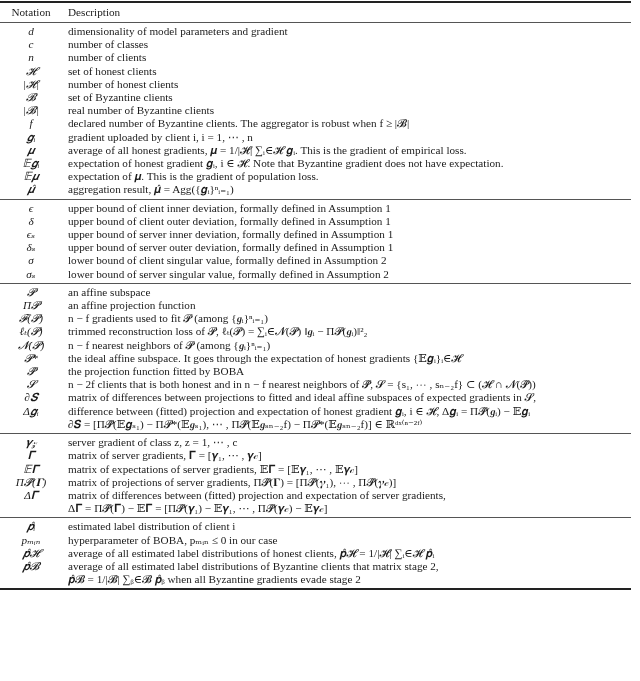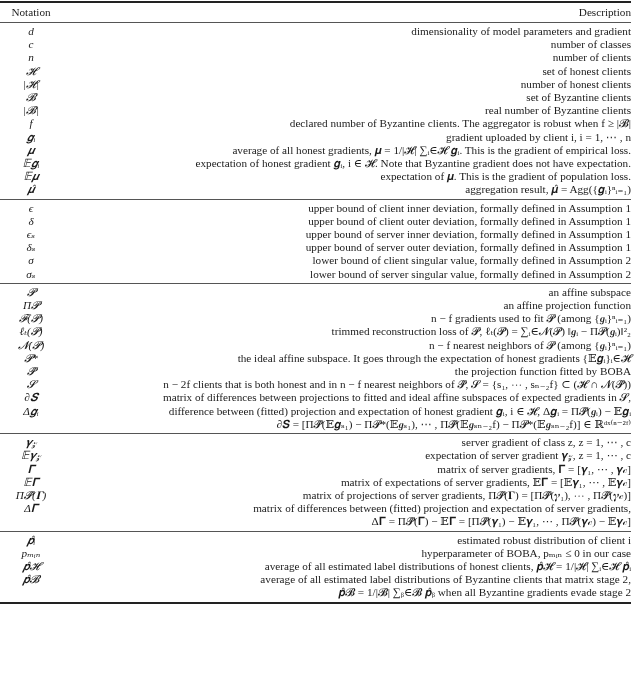--- a/index.html
+++ b/index.html
@@ -8,21 +8,21 @@
     font-family: "Liberation Serif", "DejaVu Serif", serif;
     color: #1a1a1a; font-size: 11.2px; line-height: 13.2px;
   }
   .table { position: relative; width: 631px; }
   .rule-top { height: 2px; background: #222; margin-top: 1px; }
   .rule-mid { height: 1px; background: #555; }
   .rule-bot { height: 2px; background: #222; }
   .hdr { display: flex; height: 19px; align-items: center; }
   .row { display: flex; min-height: 13.2px; }
   .n { width: 62px; text-align: center; font-style: italic; white-space: nowrap; flex: none; }
-  .d { flex: 1; padding-left: 6px; white-space: nowrap; text-align: right; }
+  .d { flex: 1; padding-left: 6px; white-space: nowrap; }
   .hdr .n { font-style: normal; }
   .sec { padding: 2px 0 2px 0; }
 </style>
 </head>
 <body>
 
 <div class="table">
   <div class="rule-top"></div>
   <div class="hdr">
     <div class="n">Notation</div>
@@ -158,24 +158,20 @@
           <div class="d">∂𝑺 = [Π𝓟̂(𝔼𝒈ₛ₁) − Π𝓟*(𝔼𝒈ₛ₁), ⋯ , Π𝓟̂(𝔼𝒈ₛₙ₋₂f) − Π𝓟*(𝔼𝒈ₛₙ₋₂f)] ∈ ℝᵈˣ⁽ⁿ⁻²ᶠ⁾</div>
         </div>
       </div>
       <div class="rule-mid"></div>
       <div class="sec">
         <div class="row">
           <div class="n">𝜸𝓏</div>
           <div class="d">server gradient of class z, z = 1, ⋯ , c</div>
         </div>
         <div class="row">
-          <div class="n">𝔼𝜸𝓏</div>
-          <div class="d">expectation of server gradient 𝜸𝓏, z = 1, ⋯ , c</div>
-        </div>
-        <div class="row">
           <div class="n">𝚪</div>
           <div class="d">matrix of server gradients, 𝚪 = [𝜸₁, ⋯ , 𝜸𝒸]</div>
         </div>
         <div class="row">
           <div class="n">𝔼𝚪</div>
           <div class="d">matrix of expectations of server gradients, 𝔼𝚪 = [𝔼𝜸₁, ⋯ , 𝔼𝜸𝒸]</div>
         </div>
         <div class="row">
           <div class="n">Π𝓟̂(𝚪)</div>
           <div class="d">matrix of projections of server gradients, Π𝓟̂(𝚪) = [Π𝓟̂(𝜸₁), ⋯ , Π𝓟̂(𝜸𝒸)]</div>
@@ -186,21 +182,21 @@
         </div>
         <div class="row">
           <div class="n"></div>
           <div class="d">Δ𝚪 = Π𝓟̂(𝚪) − 𝔼𝚪 = [Π𝓟̂(𝜸₁) − 𝔼𝜸₁, ⋯ , Π𝓟̂(𝜸𝒸) − 𝔼𝜸𝒸]</div>
         </div>
       </div>
       <div class="rule-mid"></div>
       <div class="sec">
         <div class="row">
           <div class="n">𝒑̂ᵢ</div>
-          <div class="d">estimated robust distribution of client i</div>
+          <div class="d">estimated label distribution of client i</div>
         </div>
         <div class="row">
           <div class="n">pₘᵢₙ</div>
           <div class="d">hyperparameter of BOBA, pₘᵢₙ ≤ 0 in our case</div>
         </div>
         <div class="row">
           <div class="n">𝒑̂𝓗</div>
           <div class="d">average of all estimated label distributions of honest clients, 𝒑̂𝓗 = 1/|𝓗| ∑ᵢ∈𝓗 𝒑̂ᵢ</div>
         </div>
         <div class="row">

